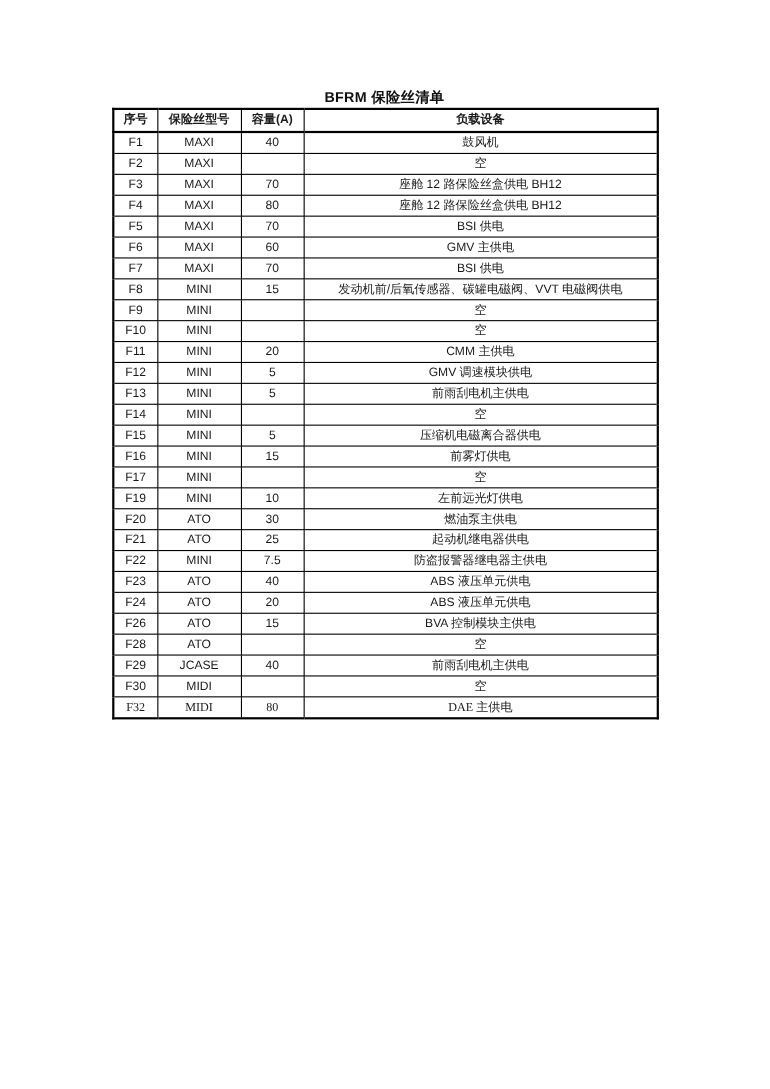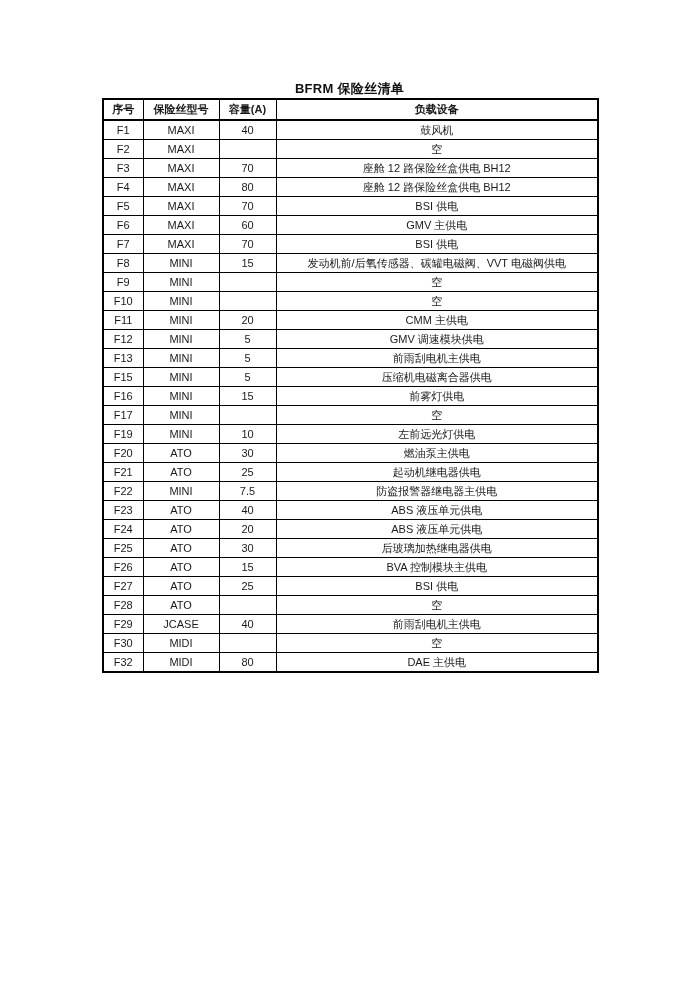--- a/index.html
+++ b/index.html
@@ -57,20 +57,21 @@
   table.fuse-table td:first-child,
   table.fuse-table th:first-child {
     border-left-width: 2px;
   }
   table.fuse-table td:last-child,
   table.fuse-table th:last-child {
     border-right-width: 2px;
   }
   table.fuse-table tbody tr:last-child td {
     border-bottom-width: 2px;
+    font-family: Liberation Serif, serif;
   }
   col.c-no       { width: 40px; }
   col.c-type     { width: 76px; }
   col.c-capacity { width: 57px; }
   col.c-load     { width: 322px; }
 </style>
 </head>
 <body>
 
 <div class="page">
@@ -165,20 +166,26 @@
           <td>5</td>
           <td>GMV 调速模块供电</td>
         </tr>
         <tr>
           <td>F13</td>
           <td>MINI</td>
           <td>5</td>
           <td>前雨刮电机主供电</td>
         </tr>
         <tr>
+          <td>F14</td>
+          <td>MINI</td>
+          <td></td>
+          <td>空</td>
+        </tr>
+        <tr>
           <td>F15</td>
           <td>MINI</td>
           <td>5</td>
           <td>压缩机电磁离合器供电</td>
         </tr>
         <tr>
           <td>F16</td>
           <td>MINI</td>
           <td>15</td>
           <td>前雾灯供电</td>
@@ -219,36 +226,24 @@
           <td>40</td>
           <td>ABS 液压单元供电</td>
         </tr>
         <tr>
           <td>F24</td>
           <td>ATO</td>
           <td>20</td>
           <td>ABS 液压单元供电</td>
         </tr>
         <tr>
-          <td>F25</td>
-          <td>ATO</td>
-          <td>30</td>
-          <td>后玻璃加热继电器供电</td>
-        </tr>
-        <tr>
           <td>F26</td>
           <td>ATO</td>
           <td>15</td>
           <td>BVA 控制模块主供电</td>
-        </tr>
-        <tr>
-          <td>F27</td>
-          <td>ATO</td>
-          <td>25</td>
-          <td>BSI 供电</td>
         </tr>
         <tr>
           <td>F28</td>
           <td>ATO</td>
           <td></td>
           <td>空</td>
         </tr>
         <tr>
           <td>F29</td>
           <td>JCASE</td>

